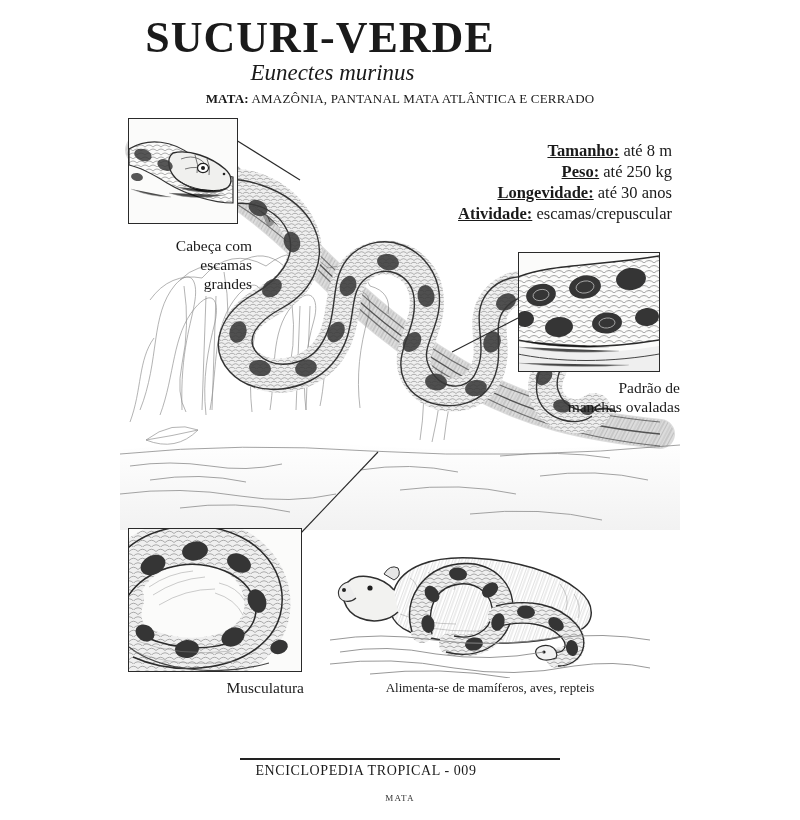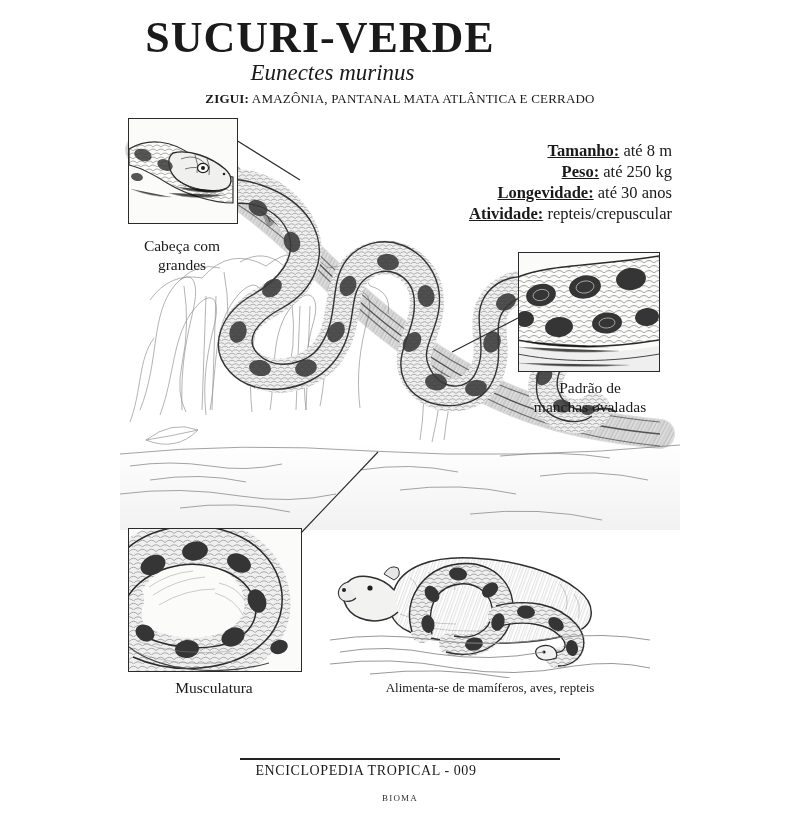--- a/index.html
+++ b/index.html
@@ -71,21 +71,21 @@
   .box {
     position: absolute;
     border: 1.3px solid #2a2a2a;
     background: #fdfdfc;
     overflow: hidden;
   }
   .cap {
     position: absolute;
     font-size: 15.5px;
     line-height: 19px;
-    text-align: center;
+    text-align: right;
   }
 
   
   .footer-rule {
     position: absolute;
     left: 240px;
     top: 758px;
     width: 320px;
     height: 1.5px;
     background: #222;
@@ -117,40 +117,40 @@
   svg { display: block; }
 </style>
 </head>
 <body>
 
 <div id="page">
 
   <div class="title">SUCURI-VERDE</div>
   <div class="subtitle">Eunectes murinus</div>
   <div class="biome">
-    <b>ZIGUI:</b>
+    <b>MATA:</b>
     <span>AMAZÔNIA, PANTANAL MATA ATLÂNTICA E CERRADO</span>
   </div>
 
   <div class="stats">
     <div class="row">
       <span class="k">Tamanho:</span>
       <span>até 8 m</span>
     </div>
     <div class="row">
       <span class="k">Peso:</span>
       <span>até 250 kg</span>
     </div>
     <div class="row">
       <span class="k">Longevidade:</span>
       <span>até 30 anos</span>
     </div>
     <div class="row">
       <span class="k">Atividade:</span>
-      <span>repteis/crepuscular</span>
+      <span>escamas/crepuscular</span>
     </div>
   </div>
 
   <svg style="position:absolute;left:120px;top:110px;" width="560" height="420" viewBox="0 0 560 420">
     <defs>
       <pattern id="scaleTex" width="7" height="7" patternUnits="userSpaceOnUse">
         <path d="M0 3.5 Q3.5 0 7 3.5" fill="none" stroke="#6a6a6a" stroke-width="0.5"></path>
         <path d="M-3.5 7 Q0 3.5 3.5 7" fill="none" stroke="#6a6a6a" stroke-width="0.5"></path>
         <path d="M3.5 7 Q7 3.5 10.5 7" fill="none" stroke="#6a6a6a" stroke-width="0.5"></path>
       </pattern>
@@ -339,20 +339,21 @@
 
       <g stroke="#888" stroke-width="0.5" opacity="0.7">
         <path d="M48 68 q20 8 46 4"></path>
         <path d="M40 74 q24 8 56 2"></path>
         <path d="M2 70 q20 8 40 8"></path>
       </g>
     </svg>
   </div>
   <div class="cap" style="left:112px;top:236px;width:140px;">
     <div>Cabeça com</div>
+    <div>escamas</div>
     <div>grandes</div>
   </div>
 
   <div class="box" style="left:518px;top:252px;width:140px;height:118px;">
     <svg width="140" height="118" viewBox="0 0 140 118">
       <defs>
         <pattern id="bigScale" width="10" height="10" patternUnits="userSpaceOnUse">
           <path d="M0 5 Q5 0 10 5" fill="none" stroke="#7a7a7a" stroke-width="0.7"></path>
           <path d="M-5 10 Q0 5 5 10" fill="none" stroke="#7a7a7a" stroke-width="0.7"></path>
           <path d="M5 10 Q10 5 15 10" fill="none" stroke="#7a7a7a" stroke-width="0.7"></path>
@@ -501,15 +502,15 @@
       <path d="M0 112 q50 -8 104 0 q60 8 120 -2 q50 -6 96 2"></path>
       <path d="M10 124 q46 -8 96 2 q54 8 108 -2"></path>
       <path d="M0 136 q60 -8 124 4 q60 10 120 -2 q40 -6 76 2"></path>
       <path d="M40 146 q70 -8 140 4"></path>
     </g>
   </svg>
   <div class="caption-wide" style="left:300px;top:680px;width:380px;">Alimenta-se de mamíferos, aves, repteis</div>
 
   <div class="footer-rule"></div>
   <div class="footer-text">ENCICLOPEDIA TROPICAL - 009</div>
-  <div class="signature">BIOMA</div>
+  <div class="signature">MATA</div>
 
 </div>
 
 </body></html>

